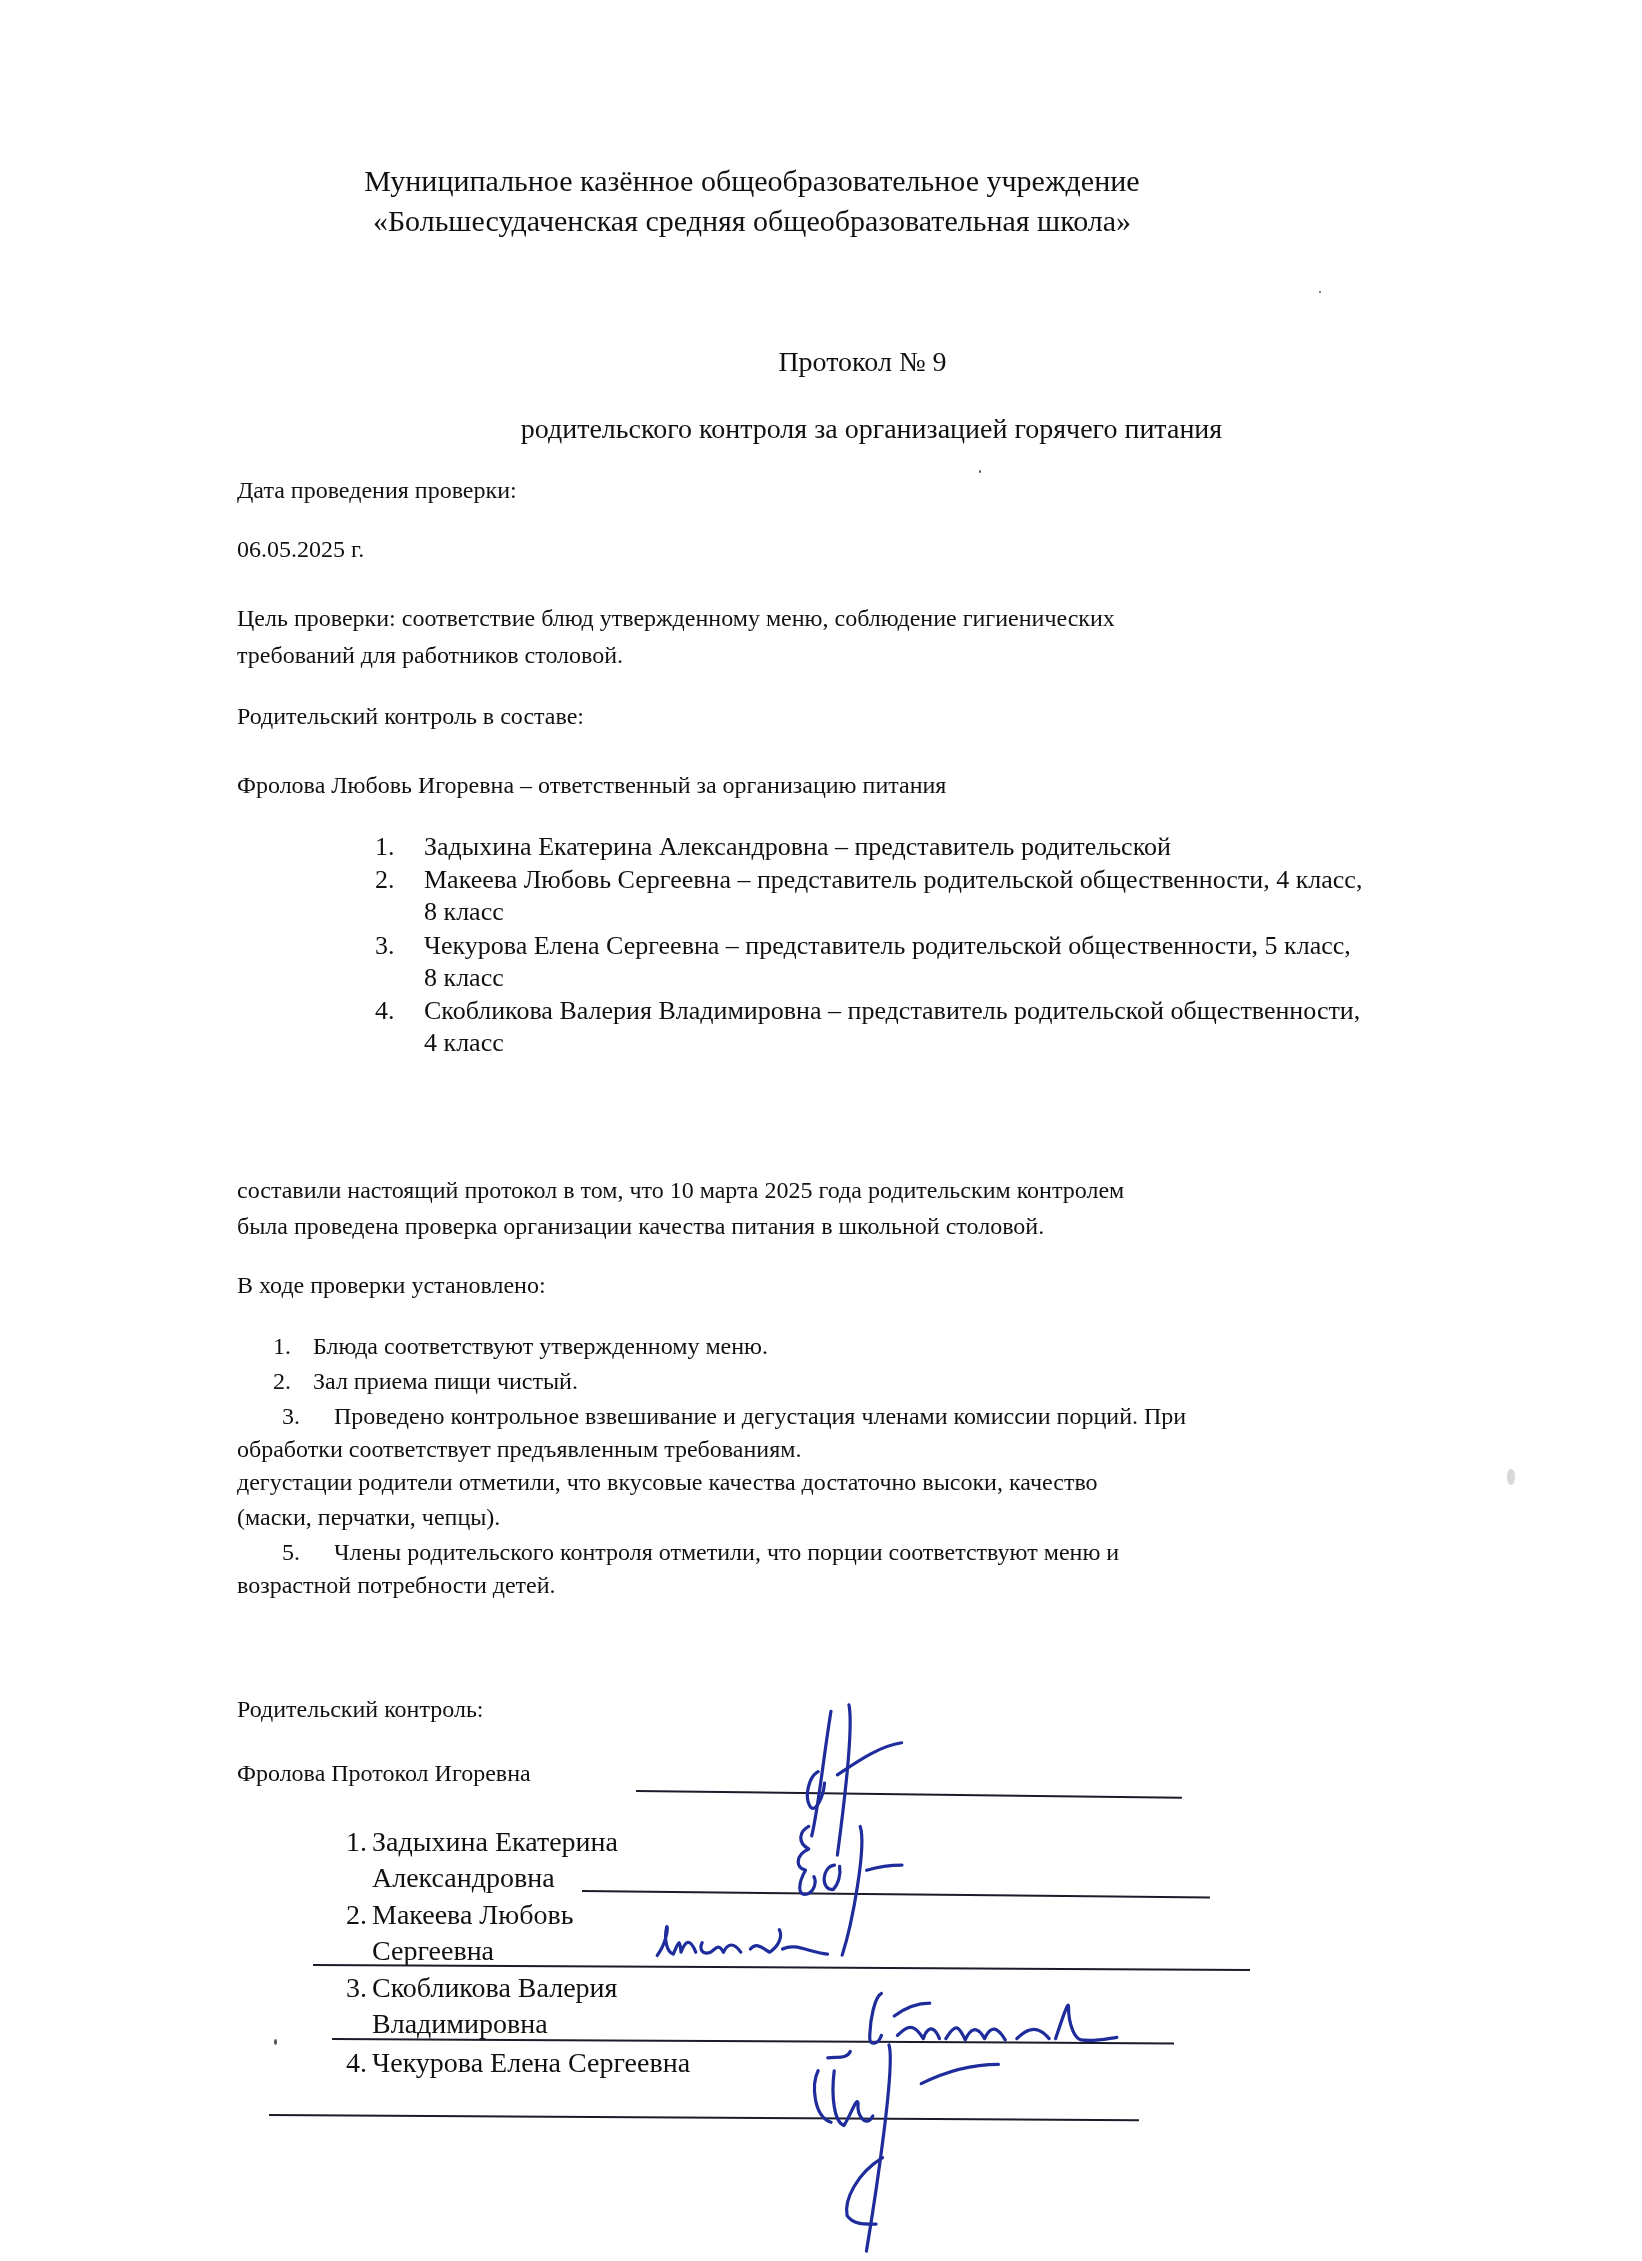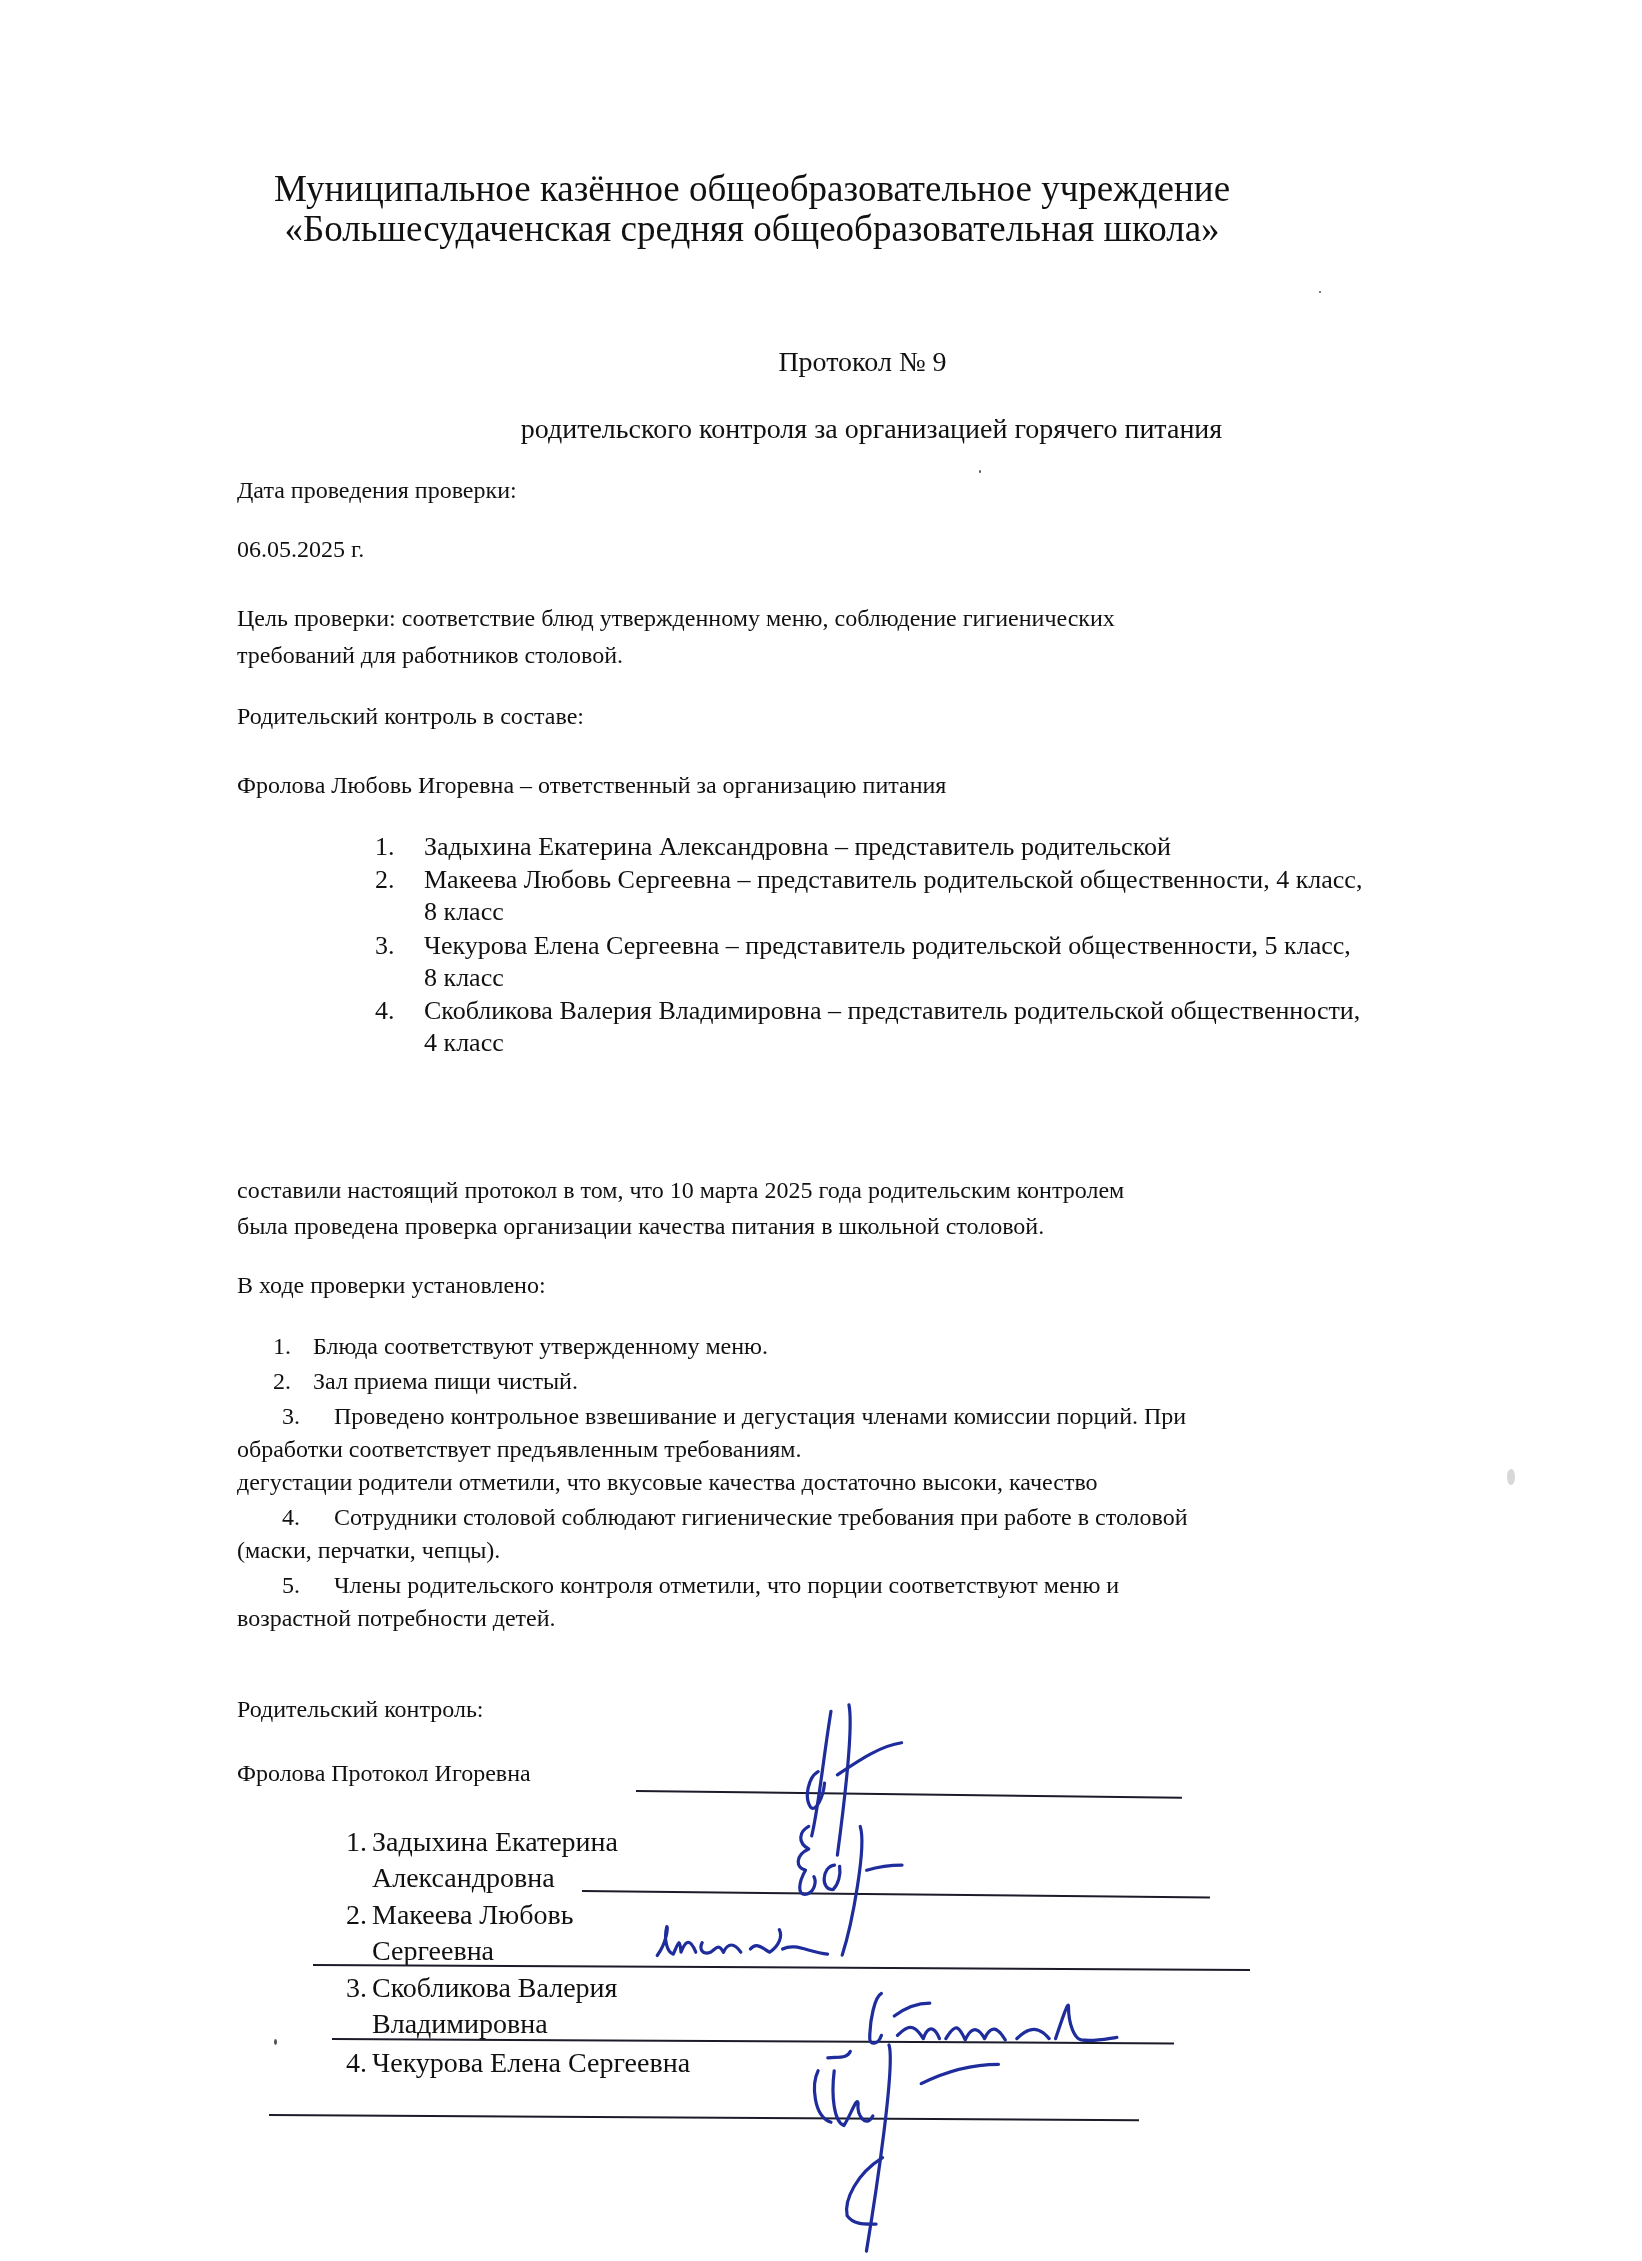--- a/index.html
+++ b/index.html
@@ -5,21 +5,21 @@
   html, body { margin: 0; padding: 0; background: #ffffff; }
   body { width: 1643px; height: 2261px; position: relative; overflow: hidden; }
   .page {
     position: absolute; left: 0; top: 0; width: 1643px; height: 2261px;
     background: #ffffff; color: #111111;
     font-family: "Liberation Serif", "DejaVu Serif", serif;
     font-size: 28px; line-height: 33px;
   }
   .abs { position: absolute; white-space: nowrap; }
   .center { text-align: center; }
-  .header { left: 0; width: 1404px; top: 169px; font-size: 37px; line-height: 40px; }
+  .header { left: 0; width: 1404px; top: 161px; font-size: 30px; line-height: 40px; }
   .header div { transform: translateX(50px); }
   .proto-title { left: 0; width: 1643px; top: 345px; font-size: 28px; transform: translateX(41px); }
   .proto-sub { left: 0; width: 1643px; top: 412px; font-size: 28px; transform: translateX(50px); }
   .text { left: 237px; font-size: 24px; }
   ol.members { position: absolute; left: 361px; top: 831px; margin: 0; padding: 0; list-style: none; width: 1147px; font-size: 26px; line-height: 32px; }
   ol.members li { position: relative; padding-left: 63px; margin-bottom: 1.3px; }
   ol.members li .num { position: absolute; left: 14px; top: 0; }
   ol.findings { position: absolute; left: 237px; top: 1330px; margin: 0; padding: 0; list-style: none; width: 1256px; font-size: 24px; line-height: 33px; }
   ol.findings li { margin-bottom: 1.9px; }
   ol.findings .num { display: inline-block; width: 52px; padding-left: 45px; }
@@ -84,21 +84,20 @@
     </li>
     <li class="f2">
       <span class="num">2.</span><span>Зал приема пищи чистый.</span>
     </li>
     <li>
       <div><span class="num">3.</span><span>Проведено контрольное взвешивание и дегустация членами комиссии порций. При</span></div>
       <div>обработки соответствует предъявленным требованиям.</div>
       <div>дегустации родители отметили, что вкусовые качества достаточно высоки, качество</div>
     </li>
     <li>
-      <div><span class="num">4.</span><span>Сотрудники столовой соблюдают гигиенические требования при работе в столовой</span></div>
       <div>(маски, перчатки, чепцы).</div>
     </li>
     <li>
       <div><span class="num">5.</span><span>Члены родительского контроля отметили, что порции соответствуют меню и</span></div>
       <div>возрастной потребности детей.</div>
     </li>
   </ol>
 
   <div class="abs text" style="top:1693px">Родительский контроль:</div>
 

